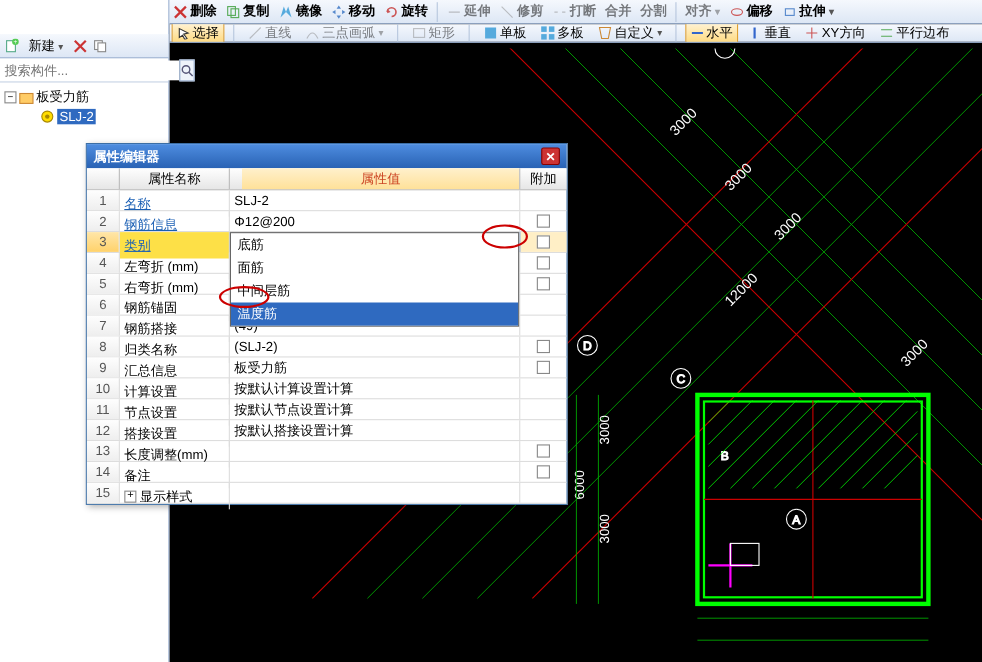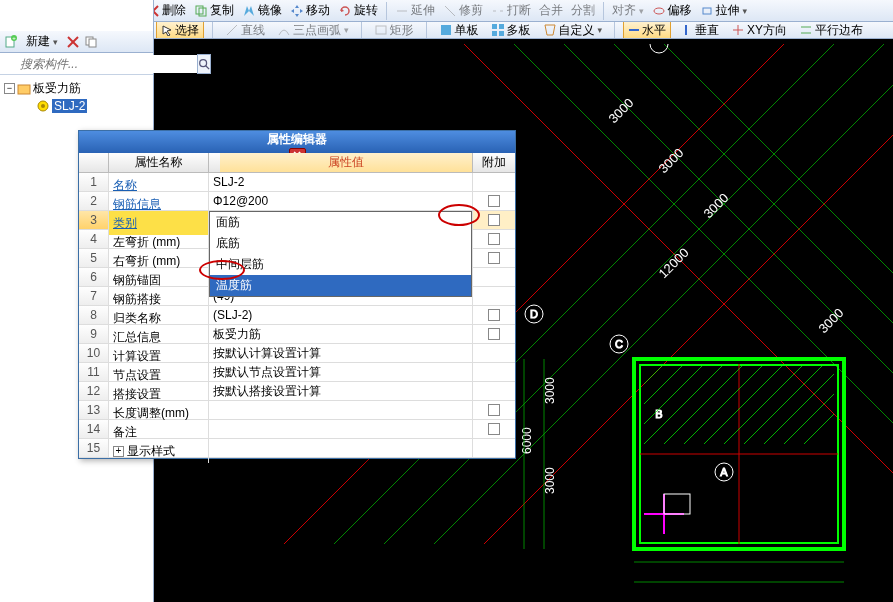--- a/index.html
+++ b/index.html
@@ -23,36 +23,37 @@
     position: absolute; top:0; left:0; width:154px; height:602px;
     background: #fff; border-right:1px solid #9ab0d0;
     z-index: 2;
   }
   .left-top {
     height: 22px; background: linear-gradient(#f5f8fd,#dde7f5);
     border-bottom:1px solid #9ab0d0;
     display:flex; align-items:center; padding:0 4px; gap:4px;margin-top:31px;
   }
   .search-row { display:flex; align-items:center; height:22px; border-bottom:1px solid #c5d2e4; }
-  .search-input { flex:1; border:none; padding:2px 20px; font-size:12px; outline:none;font-style:italic; }
+  .search-input { flex:1; border:none; padding:2px 4px; font-size:12px; outline:none; }
   .search-btn { width:20px; height:20px; border:1px solid #9ab0d0; background:#eef3fa; display:flex; align-items:center; justify-content:center; cursor:pointer; }
 
   .tree { padding: 4px 2px; }
   .tree-row { display:flex; align-items:center; gap:2px; padding:1px 2px; cursor:pointer; }
   .tree-indent { display:inline-block; width:14px; }
   .tree-toggle { width:11px; height:11px; border:1px solid #888; background:#fff; display:inline-flex; align-items:center; justify-content:center; font-size:9px; line-height:1; }
   .tree-sel { background:#2f6ac0; color:#fff; padding:0 2px; }
 
   
   .right-area {
-    position:absolute; top:0; left:140px; right:0; height:22px;
+    position:absolute; top:0; left:151px; right:0; height:22px;
     background: linear-gradient(#f5f8fd,#dde7f5);
     border-bottom:1px solid #9ab0d0;
     display:flex; align-items:center; padding:0 2px; gap:0; overflow:hidden;
     white-space:nowrap;
+    font-weight:bold;
   }
   .right-area2 {
     position:absolute; top:22px; left:154px; right:0; height:17px;
     background: linear-gradient(#f5f8fd,#dde7f5);
     border-bottom:1px solid #9ab0d0;
     display:flex; align-items:center; padding:0 2px; gap:4px; overflow:hidden;
     white-space:nowrap;
   }
 
   
@@ -64,21 +65,21 @@
   
   .dialog {
     position:absolute; top:130px; left:78px; width:438px;
     background:#fff; border:1px solid #3b6ea5;
     box-shadow: 2px 2px 6px rgba(0,0,0,0.3);
     z-index:10;
   }
   .dialog-title {
     height:22px; background: linear-gradient(#4e8de0,#2962b4);
     color:#fff; font-weight:bold; display:flex; align-items:center;
-    padding:0 6px; justify-content:space-between;flex-direction:column;
+    padding:0 6px; justify-content:space-between;
   }
   .dialog-close {
     width:17px; height:16px; background:#c33; border:1px solid #800;
     display:flex; align-items:center; justify-content:center; color:#fff;
     cursor:pointer; font-size:11px; border-radius:2px;
   }
   .grid-head {
     display:flex; height:20px; background:linear-gradient(#fefefe,#e6e6e6);
     border-bottom:1px solid #bbb;
   }
@@ -568,20 +569,20 @@
           <span class="exp-btn">+</span>
           <span>显示样式</span>
         </div>
         <div class="gc-val"></div>
         <div class="gc-add"></div>
       </div>
     </div>
 </div>
 
 <div class="dropdown" id="dd">
+    <div class="dd-item">底筋</div>
     <div class="dd-item">面筋</div>
-    <div class="dd-item">底筋</div>
     <div class="dd-item">中间层筋</div>
     <div class="dd-item sel">温度筋</div>
   </div>
 
 <div class="ellipse" style="top:204px; left:438px; width:42px; height:22px;"></div>
 <div class="ellipse" style="top:260px; left:199px; width:46px; height:20px;"></div>
 
 </body></html>

